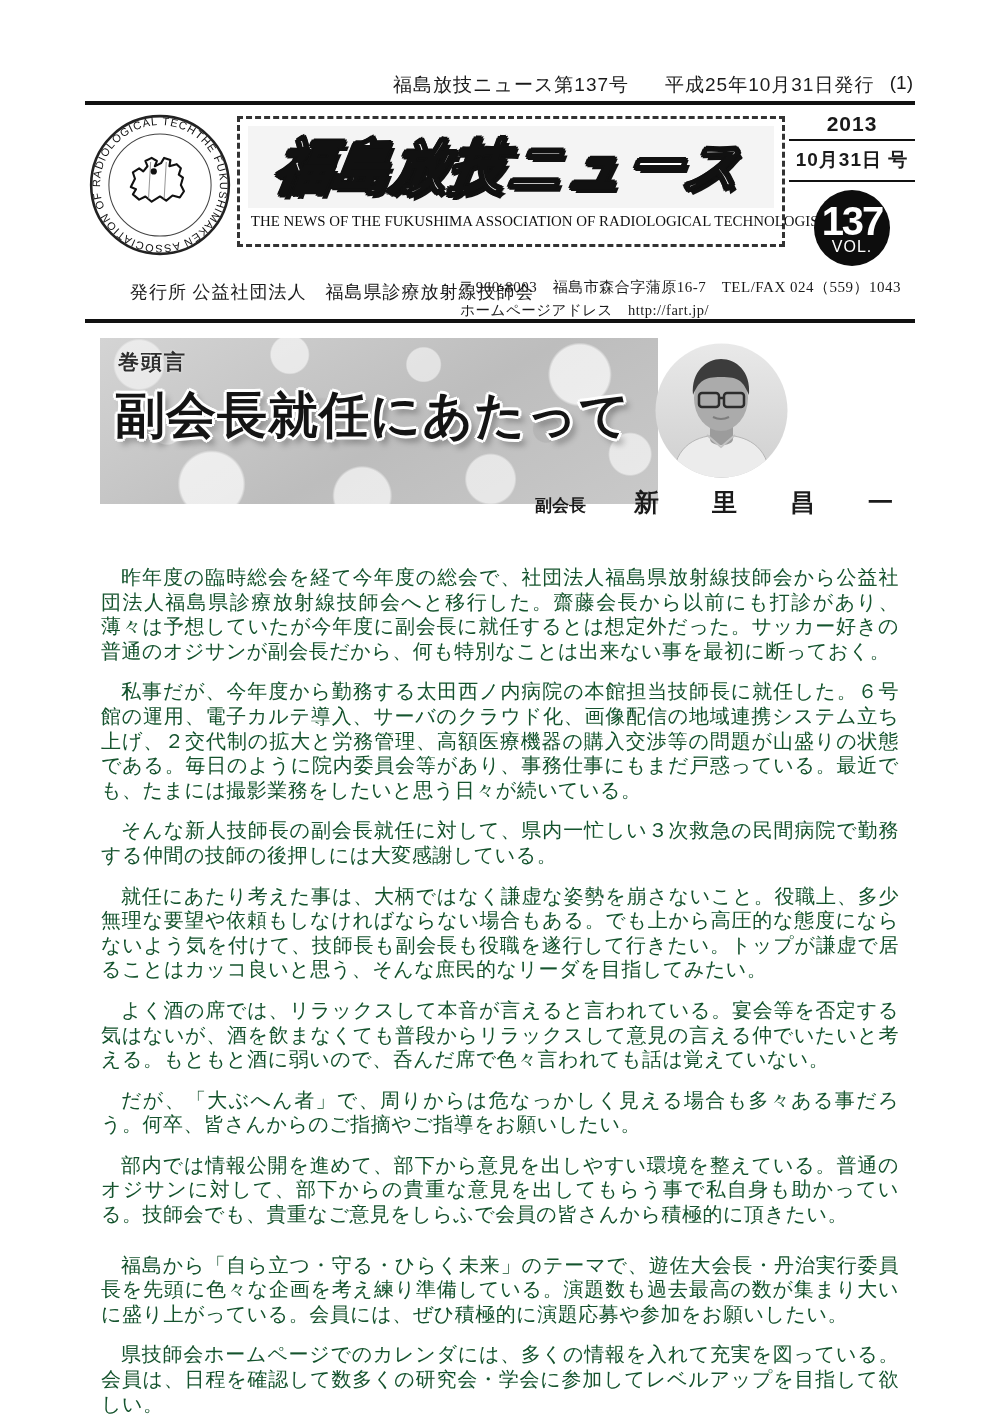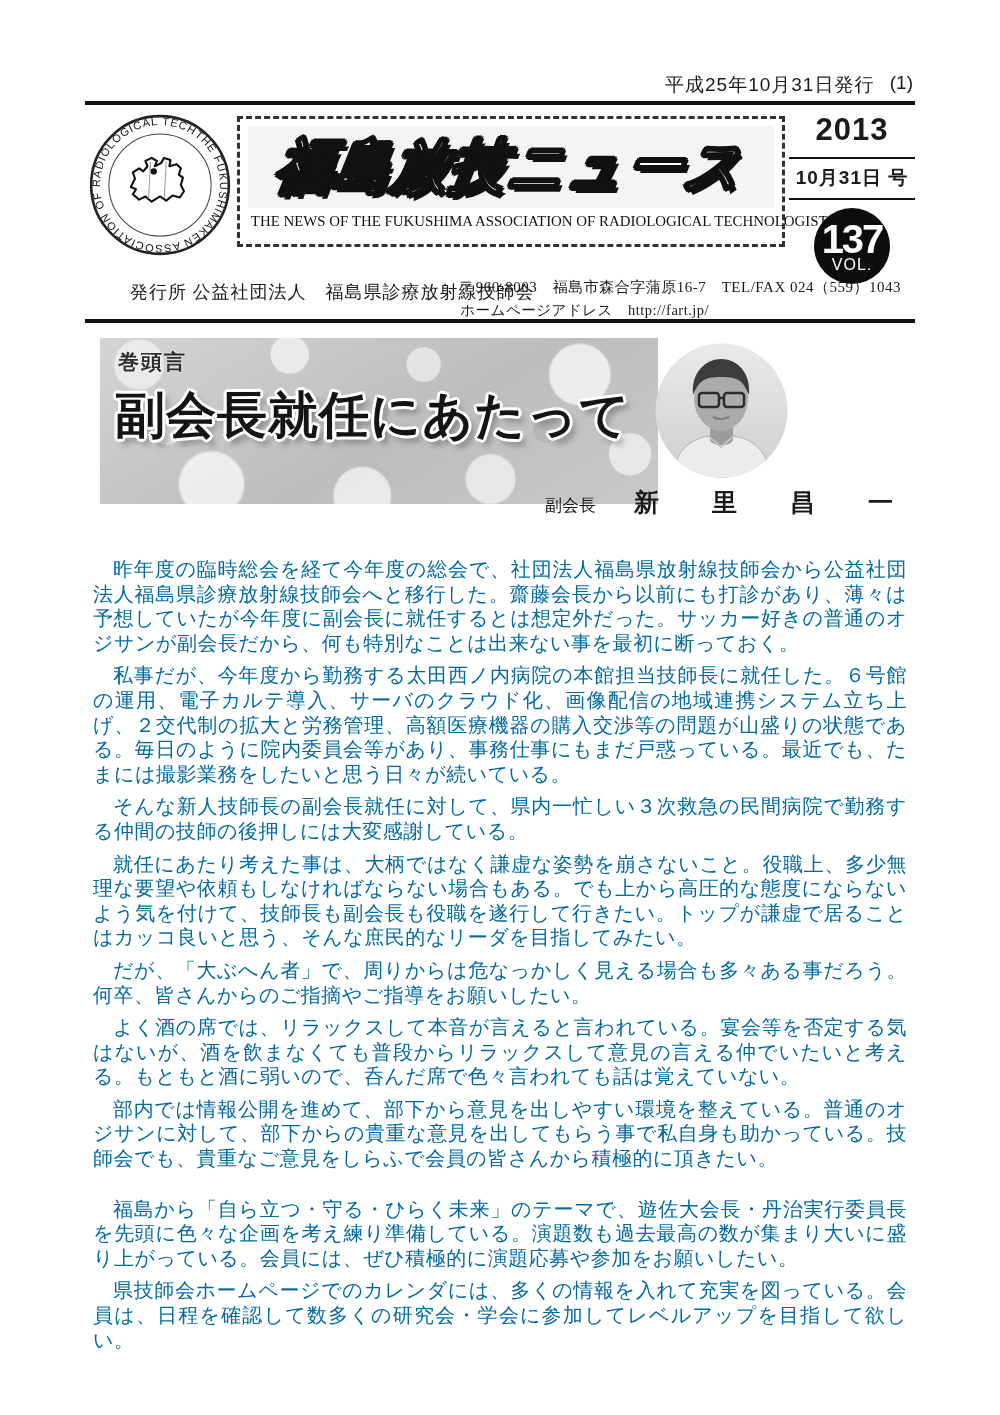--- a/index.html
+++ b/index.html
@@ -41,21 +41,21 @@
     -webkit-text-stroke:2px #111;
     text-shadow:-3px 0 #111,3px 0 #111,0 -3px #111,0 3px #111,
       -2px -2px #111,2px -2px #111,-2px 2px #111,2px 2px #111,5px 5px 0 #111;
   }
   .masthead-sub{
     text-align:center;font-family:"Liberation Serif","DejaVu Serif",serif;
     font-size:15.5px;letter-spacing:0px;color:#111;white-space:nowrap;
     transform:scaleX(.96);transform-origin:center;
   }
   .right-col{position:absolute;right:0;top:112px;width:126px;text-align:center;}
-  .right-col .year{font-size:31px;font-weight:bold;letter-spacing:1px;padding-bottom:9px;}
+  .right-col .year{font-size:21px;font-weight:bold;letter-spacing:1px;padding-bottom:3px;}
   .right-col .hline{height:2px;background:#111;}
   .right-col .issue-label{font-size:19px;font-weight:bold;padding:6px 0 7px 0;letter-spacing:1px;}
   .vol-circle{
     width:76px;height:76px;border-radius:50%;background:#0d0d0d;margin:8px auto 0 auto;
     display:flex;flex-direction:column;align-items:center;justify-content:center;color:#fff;
   }
   .vol-circle .num{font-size:40px;font-weight:bold;letter-spacing:-2px;line-height:1;}
   .vol-circle .vol{font-size:16px;font-weight:normal;letter-spacing:1px;line-height:1;margin-top:-2px;}
 
   
@@ -92,38 +92,39 @@
   .banner-title{
     position:absolute;left:15px;top:44px;font-size:50px;font-weight:900;color:#141414;
     letter-spacing:1px;white-space:nowrap;
     text-shadow:-3px 0 #fff,3px 0 #fff,0 -3px #fff,0 3px #fff,
       -2px -2px #fff,2px -2px #fff,-2px 2px #fff,2px 2px #fff,5px 6px 6px rgba(0,0,0,.35);
   }
   .portrait{position:absolute;left:570px;top:5px;width:133px;height:135px;}
   .author-line{
     position:absolute;right:8px;top:148px;display:flex;align-items:baseline;white-space:nowrap;
   }
-  .author-line .role{font-size:17px;font-weight:normal;margin-right:14px;}
+  .author-line .role{font-size:17px;font-weight:bold;margin-right:24px;}
   .author-line .name{font-size:25px;font-weight:bold;letter-spacing:14px;margin-left:24px;}
 
   
   .article{position:absolute;top:549px;left:0;width:830px;
     font-family:"Liberation Serif","DejaVu Serif",serif;}
   .article p{
-    margin:8px;font-size:20px;line-height:24.6px;text-align:justify;text-indent:1em;
-    letter-spacing:.5px;color:#0369a1;
+    margin:16px;font-size:20px;line-height:24.6px;text-align:justify;text-indent:1em;
+    letter-spacing:.5px;color:#14532d;
   }
   .block2{margin-top:26px;}
 </style>
 </head>
 <body>
 
 <div class="content">
 
   <div class="top-head">
+    <span class="issue">福島放技ニュース第137号</span>
     <span class="date">平成25年10月31日発行</span>
     <span class="pageno">(1)</span>
   </div>
   <div class="rule rule1"></div>
 
   <svg class="logo-seal" viewBox="0 0 140 140">
     <circle cx="70" cy="70" r="66" fill="none" stroke="#222" stroke-width="2.5"></circle>
     <circle cx="70" cy="70" r="49" fill="none" stroke="#444" stroke-width="1"></circle>
     <defs>
       <path id="ringPath" d="M 70,127.5 A 57.5,57.5 0 1 1 70.01,127.5" transform="rotate(-145 70 70)"></path>
@@ -200,22 +201,22 @@
       <span class="name">新　里　昌　一</span>
     </div>
   </div>
 
   <div class="article">
     <div>
         <p>昨年度の臨時総会を経て今年度の総会で、社団法人福島県放射線技師会から公益社団法人福島県診療放射線技師会へと移行した。齋藤会長から以前にも打診があり、薄々は予想していたが今年度に副会長に就任するとは想定外だった。サッカー好きの普通のオジサンが副会長だから、何も特別なことは出来ない事を最初に断っておく。</p>
         <p>私事だが、今年度から勤務する太田西ノ内病院の本館担当技師長に就任した。６号館の運用、電子カルテ導入、サーバのクラウド化、画像配信の地域連携システム立ち上げ、２交代制の拡大と労務管理、高額医療機器の購入交渉等の問題が山盛りの状態である。毎日のように院内委員会等があり、事務仕事にもまだ戸惑っている。最近でも、たまには撮影業務をしたいと思う日々が続いている。</p>
         <p>そんな新人技師長の副会長就任に対して、県内一忙しい３次救急の民間病院で勤務する仲間の技師の後押しには大変感謝している。</p>
         <p>就任にあたり考えた事は、大柄ではなく謙虚な姿勢を崩さないこと。役職上、多少無理な要望や依頼もしなければならない場合もある。でも上から高圧的な態度にならないよう気を付けて、技師長も副会長も役職を遂行して行きたい。トップが謙虚で居ることはカッコ良いと思う、そんな庶民的なリーダを目指してみたい。</p>
+        <p>よく酒の席では、リラックスして本音が言えると言われている。宴会等を否定する気はないが、酒を飲まなくても普段からリラックスして意見の言える仲でいたいと考える。もともと酒に弱いので、呑んだ席で色々言われても話は覚えていない。</p>
         <p>だが、「大ぶへん者」で、周りからは危なっかしく見える場合も多々ある事だろう。何卒、皆さんからのご指摘やご指導をお願いしたい。</p>
-        <p>よく酒の席では、リラックスして本音が言えると言われている。宴会等を否定する気はないが、酒を飲まなくても普段からリラックスして意見の言える仲でいたいと考える。もともと酒に弱いので、呑んだ席で色々言われても話は覚えていない。</p>
         <p>部内では情報公開を進めて、部下から意見を出しやすい環境を整えている。普通のオジサンに対して、部下からの貴重な意見を出してもらう事で私自身も助かっている。技師会でも、貴重なご意見をしらふで会員の皆さんから積極的に頂きたい。</p>
       </div>
     <div class="block2">
         <p>福島から「自ら立つ・守る・ひらく未来」のテーマで、遊佐大会長・丹治実行委員長を先頭に色々な企画を考え練り準備している。演題数も過去最高の数が集まり大いに盛り上がっている。会員には、ぜひ積極的に演題応募や参加をお願いしたい。</p>
         <p>県技師会ホームページでのカレンダには、多くの情報を入れて充実を図っている。会員は、日程を確認して数多くの研究会・学会に参加してレベルアップを目指して欲しい。</p>
       </div>
   </div>
 
 </div>
 

